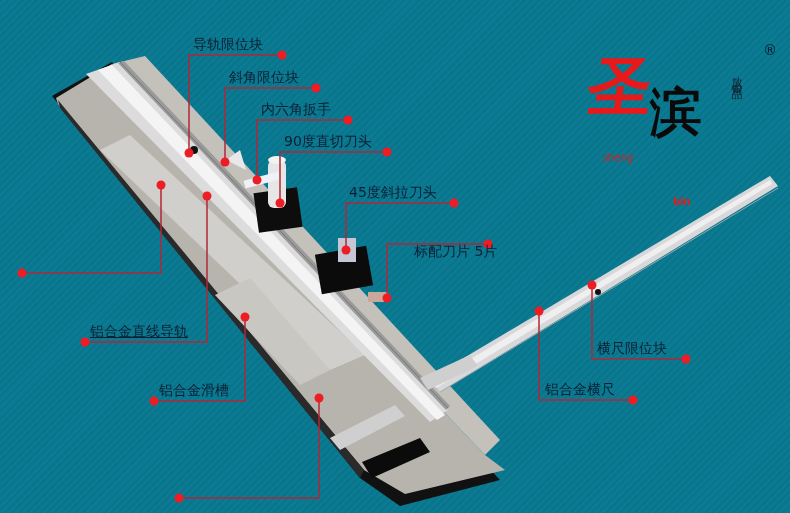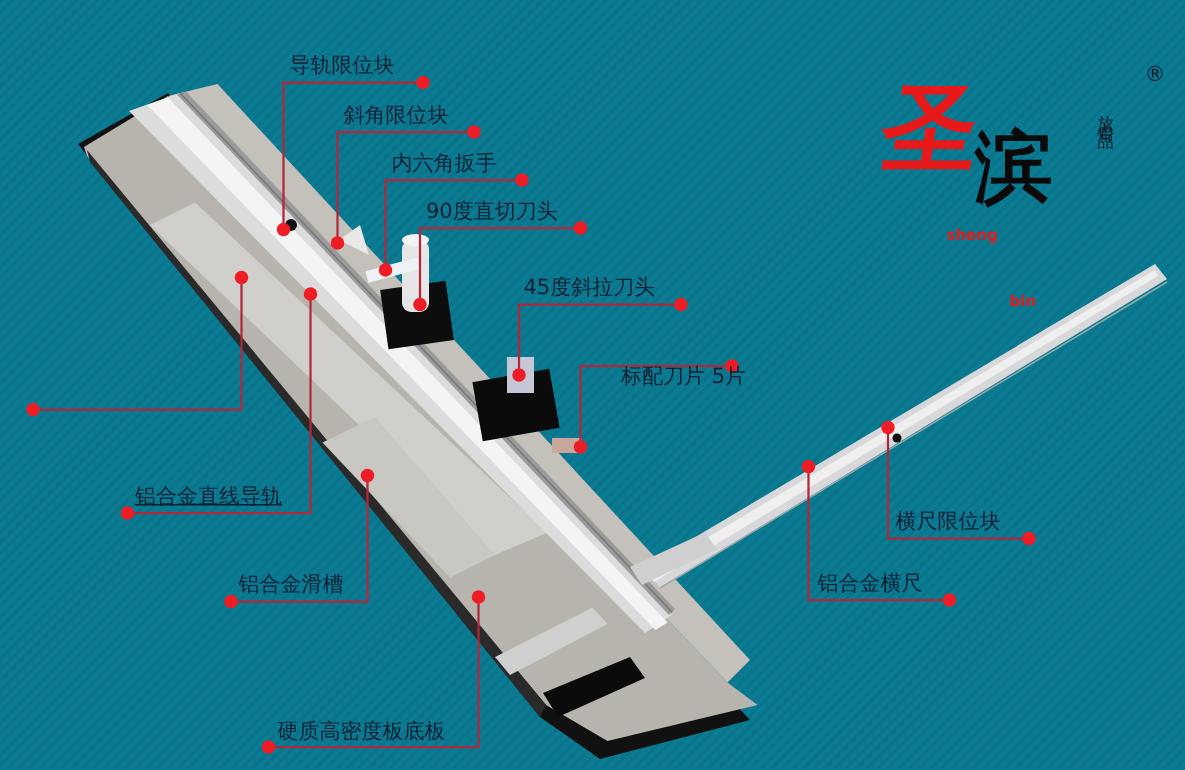--- a/index.html
+++ b/index.html
@@ -17,21 +17,21 @@
   }
   .logo { position: absolute; left: 588px; top: 52px; width: 180px; height: 120px; }
   .logo-big1 {
     position: absolute; left: 0px; top: 0px; font-size: 64px; font-weight: bold;
     color: #e8191a; font-family: "DejaVu Serif", serif; line-height: 70px; transform: skewX(-8deg);
   }
   .logo-big2 {
     position: absolute; left: 62px; top: 30px; font-size: 52px; font-weight: bold;
     color: #0a0a0a; font-family: "DejaVu Serif", serif; line-height: 60px;
   }
-  .logo-pinyin1 { position: absolute; left: 15px; top: 100px; font-size: 10px; font-weight: bold; color: #e8191a; margin-left: 28px; }
+  .logo-pinyin1 { position: absolute; left: 15px; top: 100px; font-size: 10px; font-weight: normal; color: #e8191a; }
   .logo-pinyin2 { position: absolute; left: 85px; top: 100px; font-size: 10px; font-weight: bold; color: #e8191a; margin-top: 44px; }
   .logo-reg { position: absolute; left: 175px; top: -10px; font-size: 14px; color: #0a1a2a; }
   .logo-vert {
     position: absolute; left: 140px; top: 16px; font-size: 11px; color: #10202e;
     writing-mode: vertical-rl; letter-spacing: 4px; font-family: "DejaVu Serif", serif;
   }
 </style>
 </head>
 <body>
 
@@ -136,21 +136,20 @@
   </svg>
 
   <div class="label" style="left:193px; top:36px;">导轨限位块</div>
   <div class="label" style="left:229px; top:69px;">斜角限位块</div>
   <div class="label" style="left:261px; top:101px;">内六角扳手</div>
   <div class="label" style="left:284px; top:133px;">90度直切刀头</div>
   <div class="label" style="left:349px; top:184px;">45度斜拉刀头</div>
   <div class="label" style="left:390px; top:243px;margin-left:24px;">标配刀片 5片</div>
   <div class="label" style="left:90px; top:323px;text-decoration:underline;">铝合金直线导轨</div>
   <div class="label" style="left:159px; top:382px;text-align:center;">铝合金滑槽</div>
-  <div class="label" style="left:185px; top:480px;">硬质高密度板底板</div>
   <div class="label" style="left:597px; top:340px;">横尺限位块</div>
   <div class="label" style="left:545px; top:381px;">铝合金横尺</div>
 
   <div class="logo">
     <div class="logo-big1">圣</div>
     <div class="logo-big2">滨</div>
     <div class="logo-pinyin1">sheng</div>
     <div class="logo-pinyin2">bin</div>
     <div class="logo-reg">®</div>
     <div class="logo-vert">放心用品</div>

